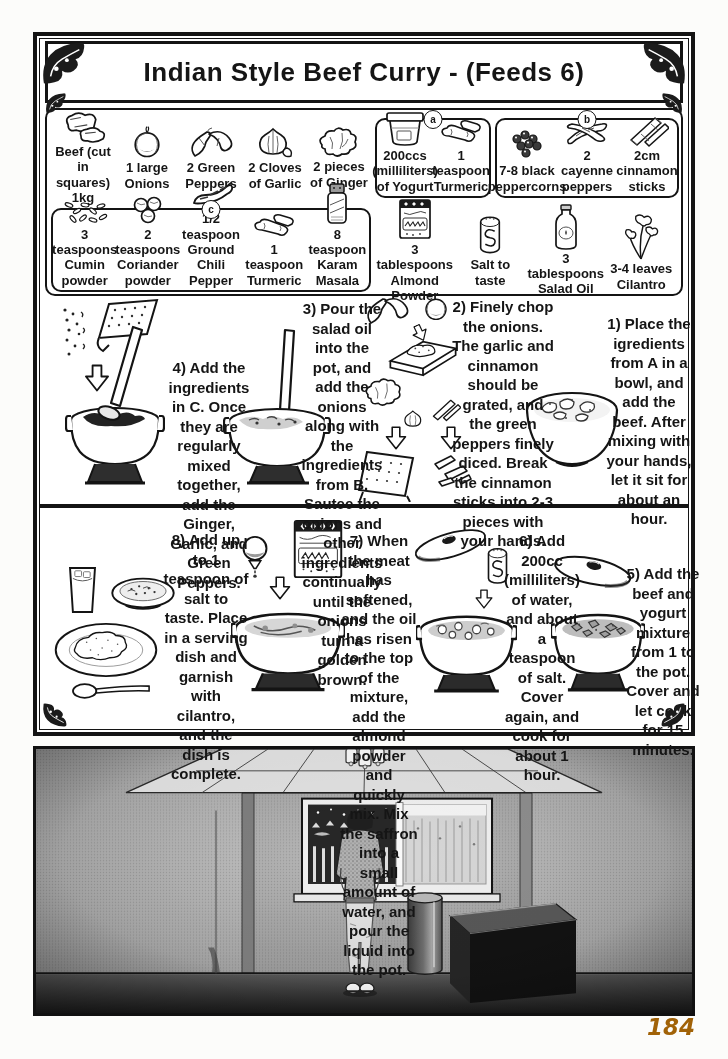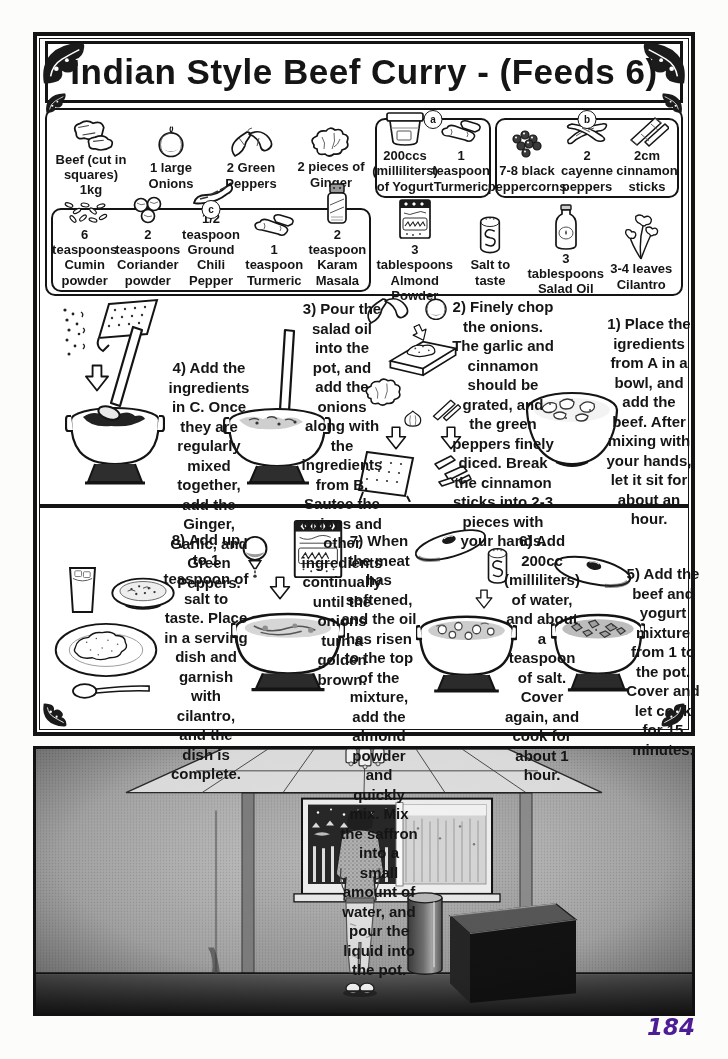--- a/index.html
+++ b/index.html
@@ -4,21 +4,21 @@
 <style>
   html,body{margin:0;padding:0;background:#e8e8e8;}
   .page{position:relative;width:728px;height:1059px;background:#fcfcfa;overflow:hidden;
         font-family:"Liberation Sans",sans-serif;color:#151515;}
   
   .recipe-card{position:absolute;left:33px;top:32px;width:662px;height:704px;
     border:4px solid #141414;background:#fff;box-sizing:border-box;}
   .card-inner{position:absolute;inset:2px;border:1.5px solid #141414;pointer-events:none;}
   .title-bar{position:absolute;left:8px;top:5px;width:638px;height:62px;border:3px solid #141414;
     display:flex;align-items:center;justify-content:center;box-sizing:border-box;background:#fff;z-index:2;}
-  .title-text{font-size:35px;font-weight:700;letter-spacing:.5px;white-space:nowrap;}
+  .title-text{font-size:26px;font-weight:700;letter-spacing:.5px;white-space:nowrap;}
   .orn{position:absolute;z-index:3;}
   
   .ing-panel{position:absolute;left:8px;top:72px;width:638px;height:188px;border:2.5px solid #141414;
     border-radius:10px;box-sizing:border-box;background:#fff;}
   .ing-group{position:absolute;border:2.5px solid #141414;border-radius:10px;box-sizing:border-box;
     display:flex;align-items:stretch;background:#fff;}
   .ing-free{position:absolute;display:flex;align-items:center;}
   .tag-circle{position:absolute;top:-10px;left:50%;transform:translateX(-50%);width:17px;height:17px;
     border:1.8px solid #141414;border-radius:50%;background:#fff;font-size:10px;font-weight:700;
     display:flex;align-items:center;justify-content:center;line-height:1;}
@@ -28,21 +28,21 @@
   .cap{font-size:13px;font-weight:700;line-height:1.18;text-align:center;}
   
   .step-text{position:absolute;font-size:15px;font-weight:700;line-height:1.3;text-align:center;z-index:2;}
   .illus{position:absolute;}
   .hdivider{position:absolute;left:2px;right:2px;top:468px;height:4px;background:#141414;}
   
   .manga-panel{position:absolute;left:33px;top:746px;width:662px;height:270px;border:3px solid #111;
     box-sizing:border-box;background:#9a9a9a;}
   .manga-panel svg{display:block;width:100%;height:100%;}
   .page-num{position:absolute;left:600px;top:1014px;width:95px;text-align:right;font-size:23px;
-    font-style:italic;font-weight:700;color:#4c1d95;font-family:"DejaVu Sans",sans-serif;}
+    font-style:italic;font-weight:700;color:#a16207;font-family:"DejaVu Sans",sans-serif;}
 </style>
 </head>
 <body>
 
 <svg width="0" height="0" style="position:absolute">
   <defs>
     <symbol id="arrowD" viewBox="0 0 34 38">
       <path d="M11 2 h12 v15 h9 L17 36 L2 17 h9 z" fill="#fff" stroke="#141414" stroke-width="2.5" stroke-linejoin="round"></path>
     </symbol>
     <symbol id="ornS" viewBox="0 0 48 48">
@@ -114,20 +114,30 @@
                   <path d="M10 32 q-8 -10 6 -20 l6 -4 q4 0 3 4 l-4 6 q-2 10 -11 14z"></path>
                   <path d="M24 10 q12 -6 20 4 q6 8 -2 12 q-4 2 -6 -2 q-2 -10 -12 -14z"></path>
                 </g>
                 <path d="M22 8 q2 -4 5 -4 M14 14 l6 8 M34 14 l-2 8" stroke="#555" stroke-width="1" fill="none"></path>
               </svg>
             </span>
           <div class="cap">2 Green Peppers</div>
         </div>
         <div class="ing">
           <span class="art">
+            <svg width="40" height="36" viewBox="0 0 40 36">
+                <path d="M18 5 q-3 3 -8 6 q-6 4 -5 11 q1 8 13 8 q12 0 13 -8 q1 -7 -5 -11 q-5 -3 -8 -6z" fill="#fff" stroke="#151515" stroke-width="1.7"></path>
+                <path d="M14 12 q-2 8 0 17 M22 12 q2 8 0 17 M18 6 v24" stroke="#555" stroke-width=".9" fill="none"></path>
+                <path d="M32 24 q6 2 4 8 q-6 2 -8 -3 q0 -4 4 -5z" fill="#fff" stroke="#151515" stroke-width="1.4"></path>
+              </svg>
+            </span>
+          <div class="cap">2 Cloves of Garlic</div>
+        </div>
+        <div class="ing">
+          <span class="art">
             <svg width="46" height="34" viewBox="0 0 46 34">
                 <path d="M6 20 q-5 -6 3 -9 q1 -6 9 -5 q4 -5 9 -1 q7 -2 8 4 q7 1 4 8 q3 6 -5 8 q-1 5 -8 4 q-5 4 -9 0 q-8 2 -8 -5 q-4 -1 -3 -4z" fill="#fff" stroke="#151515" stroke-width="1.7"></path>
                 <path d="M14 12 q4 6 2 12 M26 8 q2 8 -2 16 M32 14 q-2 6 -6 8" stroke="#555" stroke-width=".9" fill="none"></path>
               </svg>
             </span>
           <div class="cap">2 pieces of Ginger</div>
         </div>
       </div>
 
       <div class="ing-group" style="left:328px;top:8px;width:116px;height:80px">
@@ -217,21 +227,21 @@
                   <ellipse cx="24" cy="8" rx="4" ry="1.8" transform="rotate(10 24 8)"></ellipse>
                   <ellipse cx="32" cy="14" rx="4" ry="1.8" transform="rotate(40 32 14)"></ellipse>
                   <ellipse cx="40" cy="9" rx="4" ry="1.8" transform="rotate(-15 40 9)"></ellipse>
                   <ellipse cx="12" cy="22" rx="4" ry="1.8" transform="rotate(50 12 22)"></ellipse>
                   <ellipse cx="22" cy="21" rx="4" ry="1.8" transform="rotate(-40 22 21)"></ellipse>
                   <ellipse cx="32" cy="23" rx="4" ry="1.8" transform="rotate(15 32 23)"></ellipse>
                   <ellipse cx="42" cy="20" rx="4" ry="1.8" transform="rotate(-30 42 20)"></ellipse>
                 </g>
               </svg>
             </span>
-          <div class="cap">6 teaspoons Cumin powder</div>
+          <div class="cap">3 teaspoons Cumin powder</div>
         </div>
         <div class="ing">
           <span class="art">
             <svg width="40" height="34" viewBox="0 0 40 34">
                 <g fill="#fff" stroke="#151515" stroke-width="1.7">
                   <circle cx="13" cy="12" r="6.5"></circle>
                   <circle cx="26" cy="11" r="6.5"></circle>
                   <circle cx="20" cy="23" r="6.5"></circle>
                 </g>
                 <path d="M9 10 q4 3 8 1 M22 9 q4 3 8 0 M16 22 q4 3 8 1" stroke="#666" stroke-width=".9" fill="none"></path>
@@ -263,21 +273,21 @@
           <span class="art">
             <svg width="30" height="46" viewBox="0 0 30 46">
                 <rect x="8" y="3" width="14" height="9" rx="2" fill="#999" stroke="#151515" stroke-width="1.5"></rect>
                 <circle cx="12" cy="7" r="1" fill="#222"></circle>
                 <circle cx="18" cy="7" r="1" fill="#222"></circle>
                 <rect x="6" y="12" width="18" height="30" rx="4" fill="#fff" stroke="#151515" stroke-width="1.7"></rect>
                 <path d="M8 24 l14 -6 M8 32 l14 -6" stroke="#555" stroke-width="1" fill="none"></path>
                 <path d="M9 36 h12 M9 39 h12" stroke="#888" stroke-width=".8"></path>
               </svg>
             </span>
-          <div class="cap">2 teaspoon Karam Masala</div>
+          <div class="cap">8 teaspoon Karam Masala</div>
         </div>
       </div>
 
       <div class="ing-free" style="left:330px;top:96px;width:302px;height:86px">
         <div class="ing">
           <span class="art">
             <svg width="40" height="46" viewBox="0 0 40 46">
                 <rect x="5" y="4" width="30" height="38" rx="2" fill="#fff" stroke="#151515" stroke-width="1.7"></rect>
                 <rect x="5" y="4" width="30" height="8" fill="#1c1c1c"></rect>
                 <g fill="#fff">

